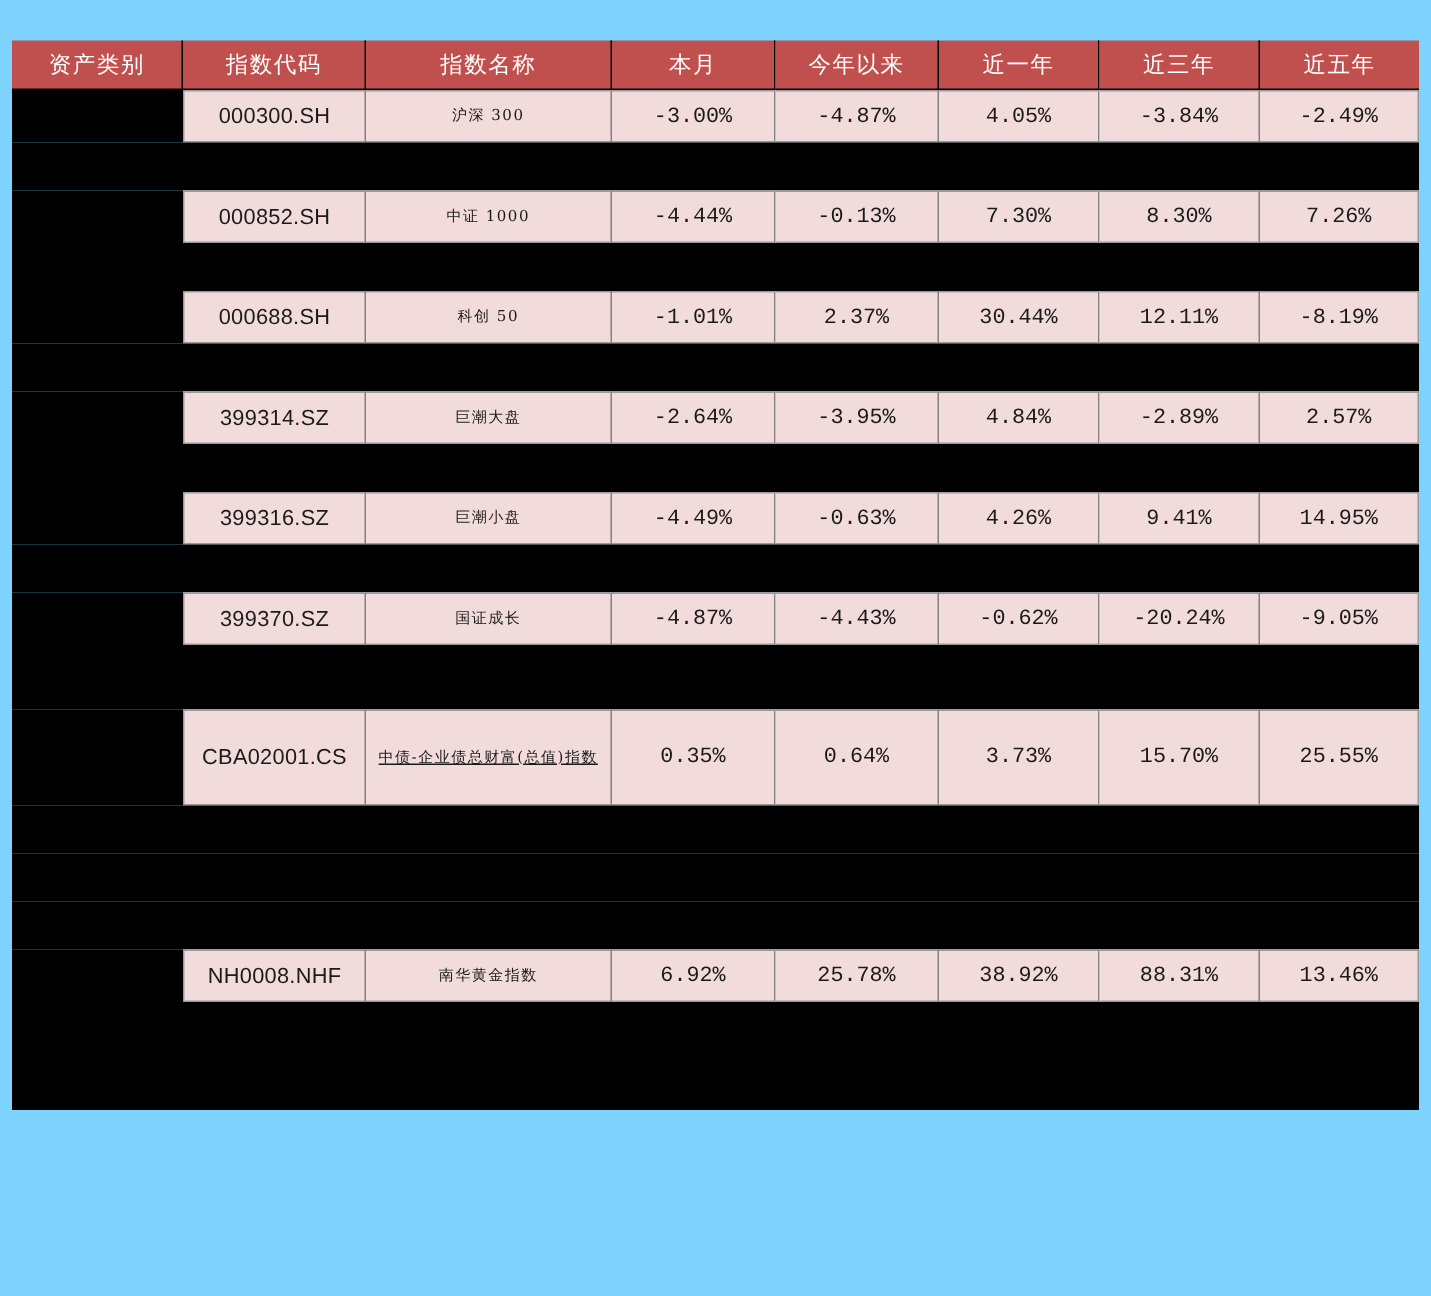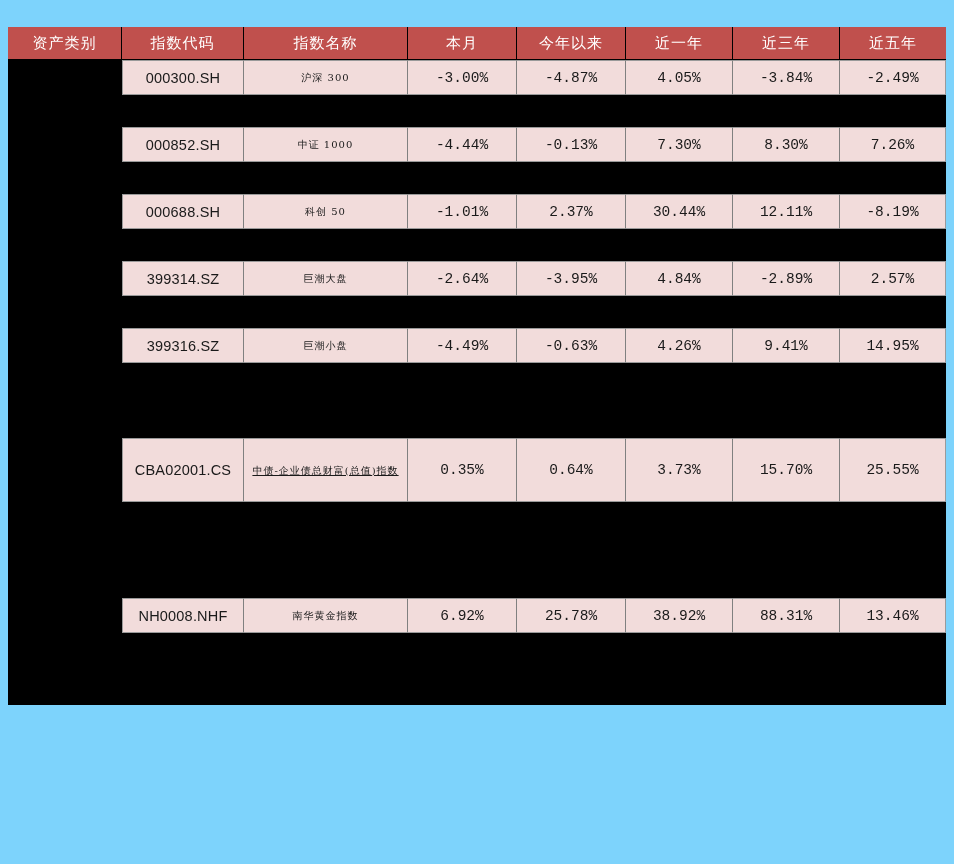--- a/index.html
+++ b/index.html
@@ -187,20 +187,30 @@
           <td class="idxname">巨潮小盘</td>
           <td class="num">-4.49%</td>
           <td class="num">-0.63%</td>
           <td class="num">4.26%</td>
           <td class="num">9.41%</td>
           <td class="num">14.95%</td>
         </tr>
         <tr class="gap g-small">
           <td colspan="8"></td>
         </tr>
+        <tr class="drow">
+          <td class="asset"></td>
+          <td class="code">399370.SZ</td>
+          <td class="idxname">国证成长</td>
+          <td class="num">-4.87%</td>
+          <td class="num">-4.43%</td>
+          <td class="num">-0.62%</td>
+          <td class="num">-20.24%</td>
+          <td class="num">-9.05%</td>
+        </tr>
         <tr class="gap g-large">
           <td colspan="8"></td>
         </tr>
         <tr class="drow tall">
           <td class="asset"></td>
           <td class="code">CBA02001.CS</td>
           <td class="idxname">中债-企业债总财富(总值)指数</td>
           <td class="num">0.35%</td>
           <td class="num">0.64%</td>
           <td class="num">3.73%</td>

